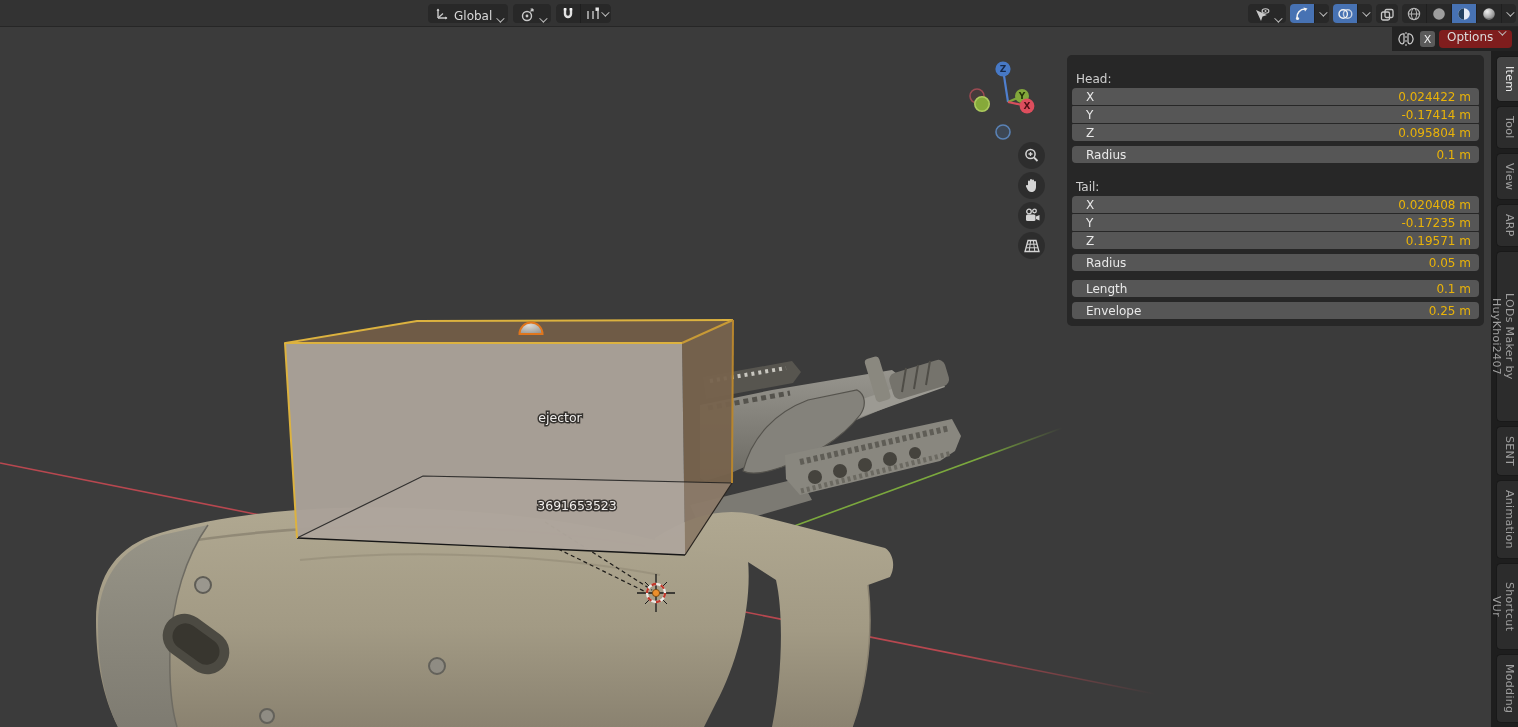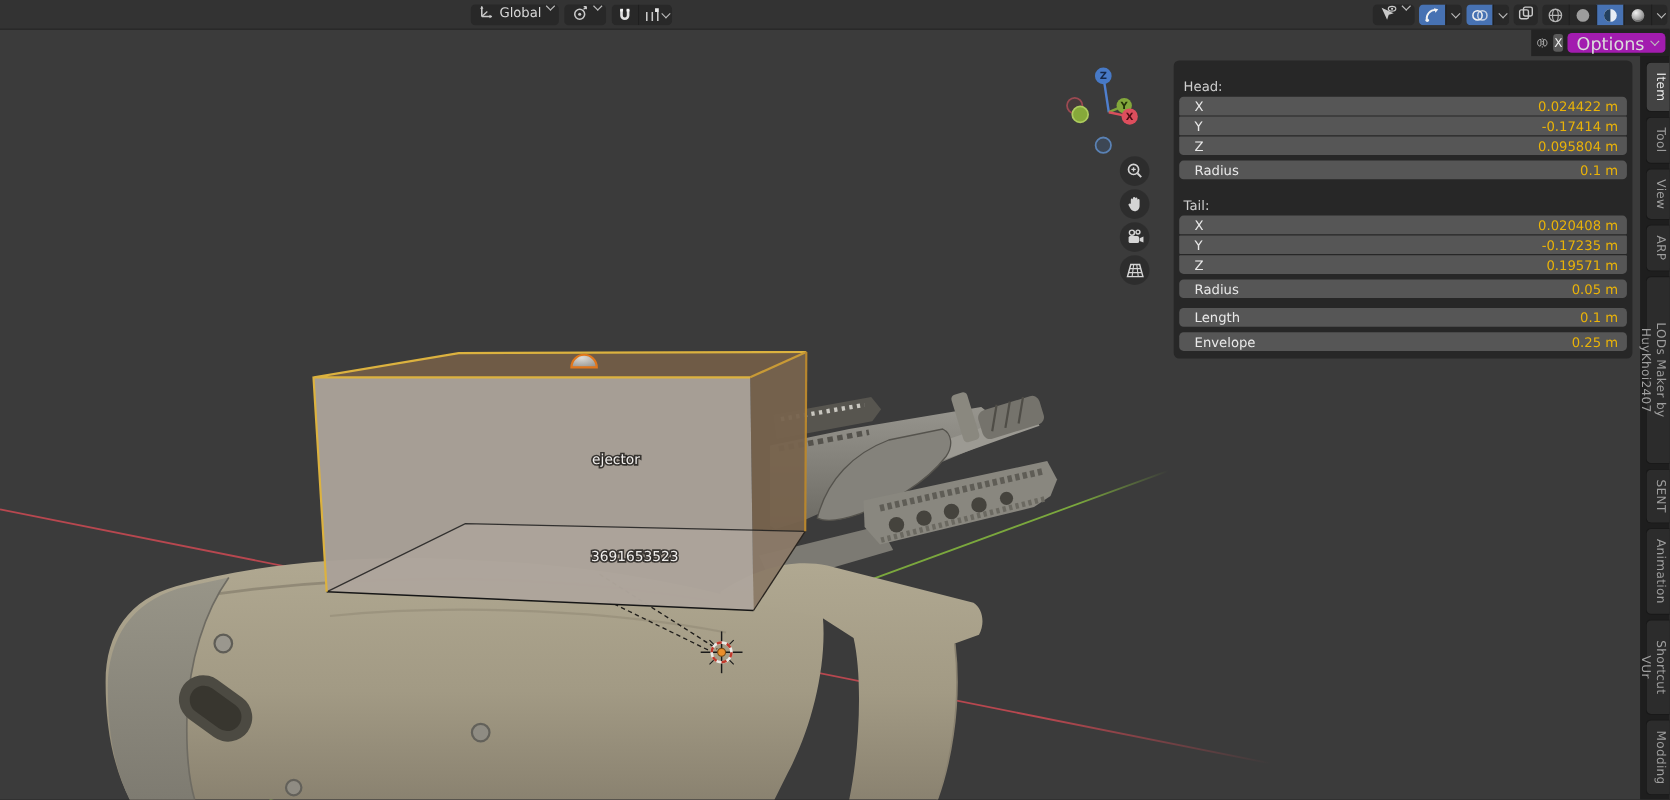--- a/index.html
+++ b/index.html
@@ -6,37 +6,37 @@
   *{box-sizing:border-box;}
   .stage{position:relative;width:1518px;height:727px;overflow:hidden;
          font-family:"DejaVu Sans","Liberation Sans",sans-serif;color:#ddd;background:#3b3b3b;}
   svg{display:block;}
 
   
   .topbar{position:absolute;left:0;top:0;width:1518px;height:27px;background:#333333;
           border-bottom:1px solid #262626;z-index:30;}
   .tb-left{position:absolute;left:428px;top:4px;display:flex;gap:5px;align-items:center;}
   .tb-right{position:absolute;right:2px;top:4px;display:flex;gap:4px;align-items:center;}
-  .chip{height:19px;background:#282828;border-radius:4px;display:flex;align-items:flex-start;
+  .chip{height:19px;background:#282828;border-radius:4px;display:flex;align-items:flex-end;
         gap:4px;padding:0 6px;font-size:12px;color:#d8d8d8;}
   .seg{height:19px;display:flex;border-radius:4px;overflow:hidden;}
   .seg .part{height:19px;display:flex;align-items:center;justify-content:center;padding:0 4px;background:#282828;}
   .seg .part.blue{background:#4772b3;}
   .seg .part+.part{border-left:1px solid #1f1f1f;}
   .chev{width:6px;height:6px;border-right:1.4px solid #bdbdbd;border-bottom:1.4px solid #bdbdbd;
         transform:rotate(45deg) translateY(-2px);flex:0 0 auto;}
   .icon16{width:16px;height:16px;flex:0 0 auto;}
 
   
   .toolsettings{position:absolute;left:1392px;top:27px;width:126px;height:24px;background:#232323;
                 display:flex;align-items:center;gap:4px;padding:0 4px;z-index:40;}
   .xbtn{width:15px;height:16px;background:#5a5a5a;border-radius:3px;color:#f0f0f0;
         font-size:11px;display:flex;align-items:center;justify-content:center;}
-  .optbtn{height:18px;background:#a21caf;border-radius:4px;display:flex;align-items:center;
-          gap:5px;padding:0 8px;font-size:16px;color:#dcdcdc;}
+  .optbtn{height:18px;background:#7f1d1d;border-radius:4px;display:flex;
+          gap:5px;padding:0 8px;font-size:12px;color:#dcdcdc;}
 
   
   .npanel{position:absolute;left:1067px;top:55px;width:417px;background:rgba(38,38,38,.97);
           border-radius:5px;padding:0 3px 6px;z-index:20;}
   .panel-head{height:24px;display:flex;align-items:center;gap:6px;padding:0 7px;font-size:13px;color:#e3e3e3;}
   .dragdots{margin-left:auto;width:12px;height:6px;position:relative;}
   .dragdots i{position:absolute;width:2px;height:2px;background:#6f6f6f;border-radius:50%;}
   .sect-label{height:16px;line-height:16px;color:#cfcfcf;font-size:12px;padding-left:6px;margin:16px 0 1px;}
   .prow{height:17px;margin:0 2px 1px;display:flex;justify-content:space-between;align-items:center;
         background:#565656;padding:0 8px 0 14px;font-size:12px;}

